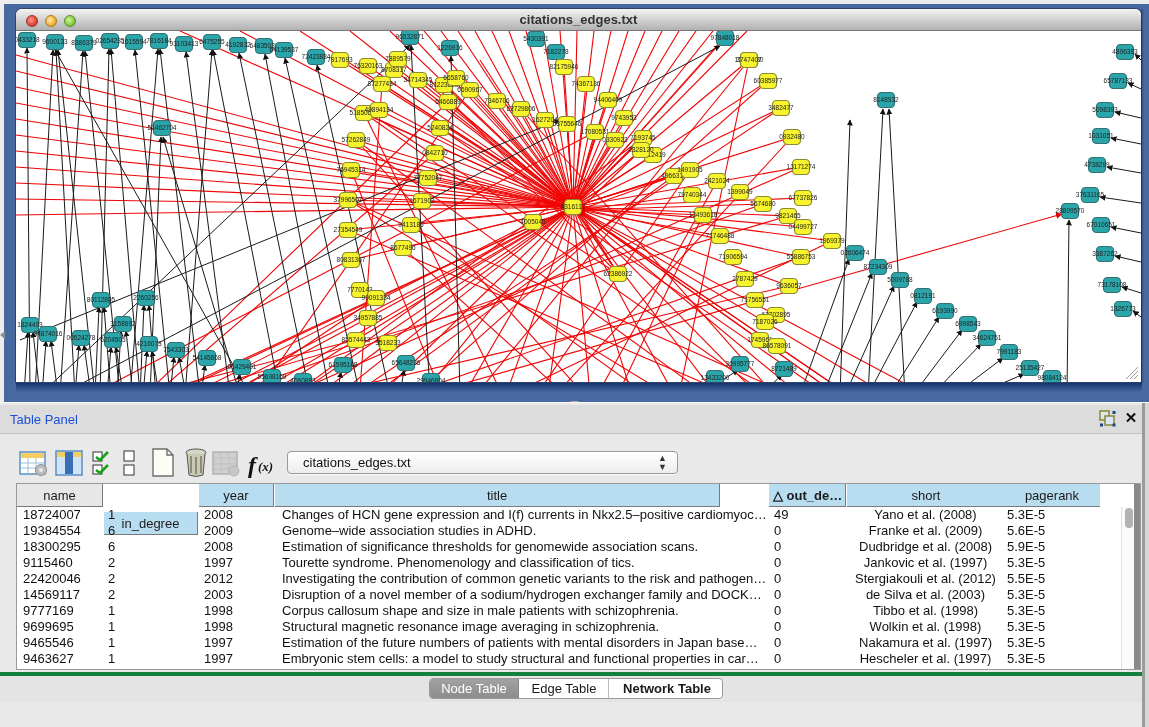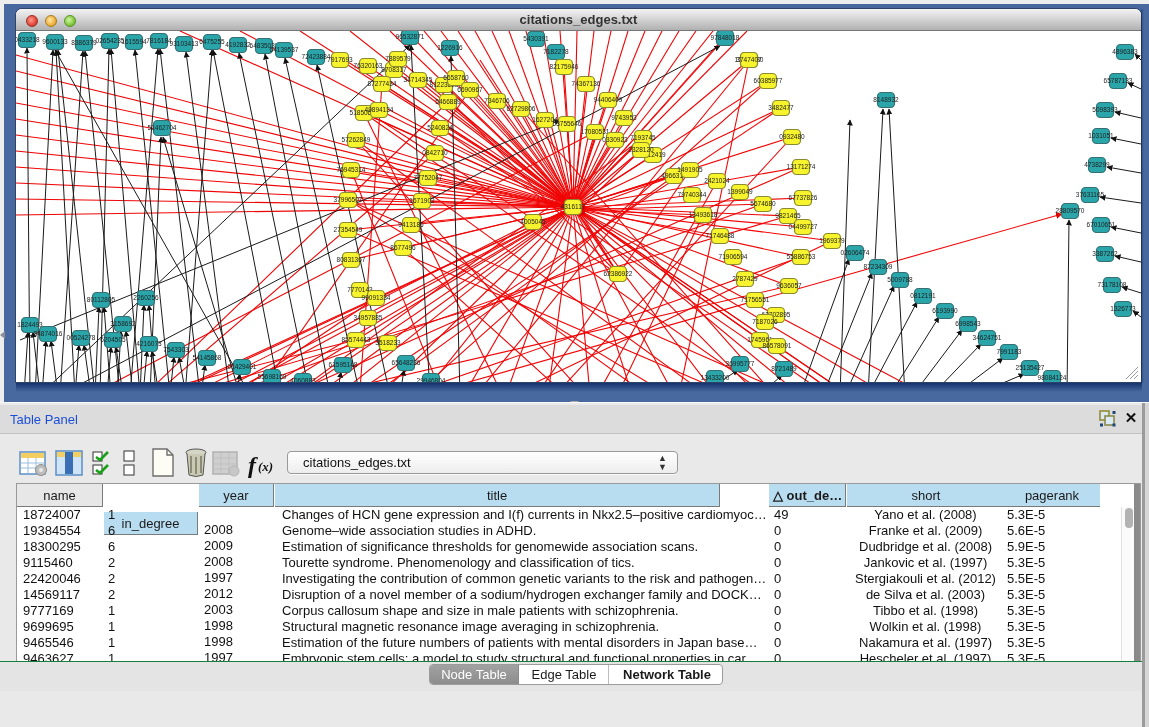--- a/index.html
+++ b/index.html
@@ -29,30 +29,30 @@
 
 #tbl { position:absolute; left:16px; top:80px; width:1125px; height:187px; background:#fff; border:1px solid #9a9a9a; }
 #thead { position:absolute; left:0; top:0; height:23px; width:1103px; font-size:13px; color:#1a1a1a; }
 .th { position:absolute; top:0; height:23px; background:#b9ddf0; border-right:1px solid #7a7a7a; border-bottom:1px solid #7a7a7a;
   text-align:center; line-height:23px; }
 #tbody { position:absolute; left:0; top:23px; width:916px; }
 .tr { position:relative; height:16px; font-size:13px; color:#111; white-space:nowrap; }
 .c { position:absolute; top:0; height:16px; line-height:16px; overflow:hidden; }
 .c0 { left:6px;   width:80px; }
 .c1 { left:91px;  width:90px; }
-.c2 { left:187px; width:70px;margin-top:15px; }
+.c2 { left:187px; width:70px; }
 .c3 { left:265px; width:485px; }
 .c4 { left:757px; width:70px; }
 .c5 { left:830px; width:157px; text-align:center; }
 .c6 { left:990px; width:100px; }
 #vscroll { position:absolute; right:4px; top:23px; bottom:0; width:15px; background:#fbfbfb; border-left:1px solid #e0e0e0; }
 #vthumb { position:absolute; left:3px; top:1px; width:8px; height:20px; background:#b3b3b3; border-radius:6px; }
 #rstrip { position:absolute; right:0px; top:0; bottom:0; width:6px; background:#8a8a8a; }
 
-#tabrow { position:absolute; left:0; top:258px; width:100%; height:30px; background:#e4e4e4; border-top:1px solid #15803d; }
+#tabrow { position:absolute; left:0; top:269px; width:100%; height:30px; background:#e4e4e4; border-top:4px solid #15803d; }
 #seg { position:absolute; left:429px; top:2px; width:294px; height:21px; border:1px solid #9b9b9b; border-radius:4px;
   background:#fff; font-size:13px; overflow:hidden; }
 .sg { position:absolute; top:0; height:21px; line-height:20px; text-align:center; color:#1a1a1a; }
 #sg1 { left:0; width:89px; background:linear-gradient(#a2a2a2,#8a8a8a); color:#fff; border-right:1px solid #8b8b8b;}
 #sg2 { left:90px; width:89px; border-right:1px solid #bdbdbd; }
 #sg3 { left:180px; width:114px;font-weight:bold; }
 #status { position:absolute; left:0; top:299px; width:100%; height:26px; }
 #mem { position:absolute; right:36px; top:10px; font-size:9px; color:#222; }
 #dot { position:absolute; right:16px; top:9px; width:13px; height:13px; border-radius:50%;
   background:radial-gradient(circle at 5px 4px,#6ada52,#2fc32f 70%,#27a527); border:1.5px solid #3c3c3c; }

